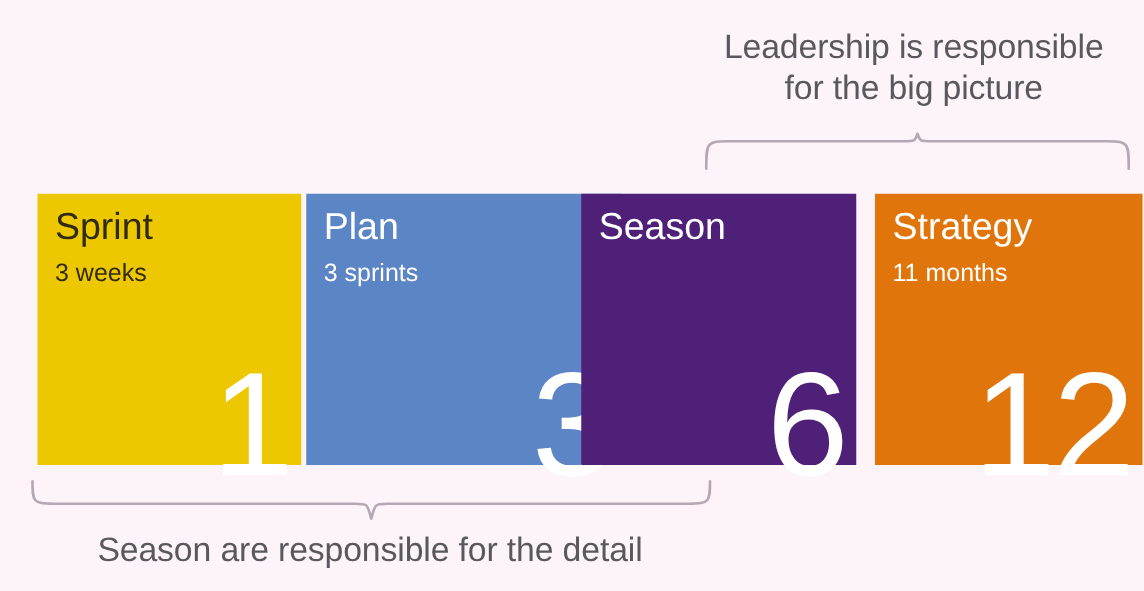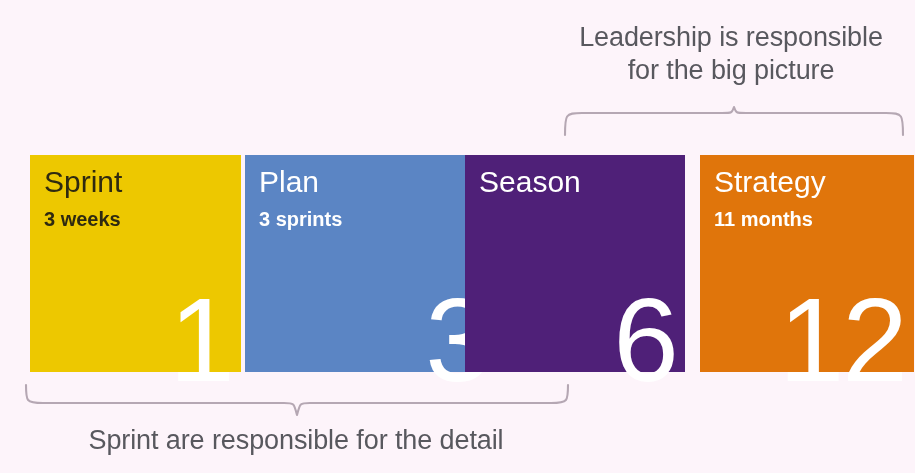--- a/index.html
+++ b/index.html
@@ -83,21 +83,21 @@
     font-weight: 300;
     letter-spacing: 0px;
     line-height: 36px;
     white-space: nowrap;
   }
   .tile-sub {
     position: absolute;
     left: 14px;
     top: 52px;
     font-size: 20px;
-    font-weight: 700;
+    font-weight: 400;
     line-height: 24px;
     white-space: nowrap;
   }
   .tile-number {
     position: absolute;
     right: 8px;
     bottom: -27px;
     font-size: 118px;
     font-weight: 200;
     line-height: 118px;
@@ -164,15 +164,15 @@
     <div class="tile-bg" style="background: rgb(224, 117, 11);"></div>
     <div class="tile-title" style="color: rgb(255, 255, 255);">Strategy</div>
     <div class="tile-sub" style="color: rgb(255, 255, 255);">11 months</div>
     <div class="tile-number">12</div>
   </div>
 
   <svg class="brace" id="brace-bottom" viewBox="0 0 558 44" xmlns="http://www.w3.org/2000/svg">
     <path d="M8,6 C8,22 8,24 25,24 L266,24 C276,24 276,24 279,36 C282,24 282,24 292,24 L533,24 C550,24 550,22 550,6" fill="none" stroke="#b5a7b3" stroke-width="2.1" stroke-linecap="round" stroke-linejoin="round"></path>
   </svg>
 
-  <div class="caption" id="caption-teams" style="color: rgb(88, 88, 94);">Sprint are responsible for the detail</div>
+  <div class="caption" id="caption-teams" style="color: rgb(88, 88, 94);">Season are responsible for the detail</div>
 
 </div>
 
 </body></html>

